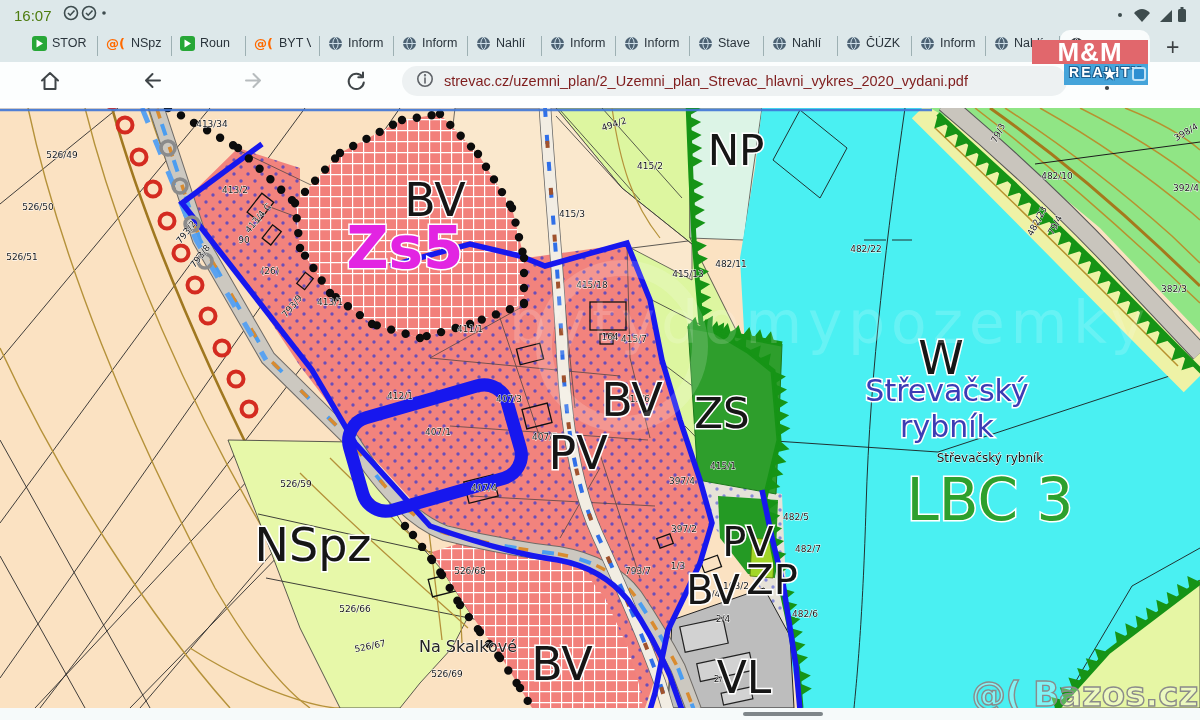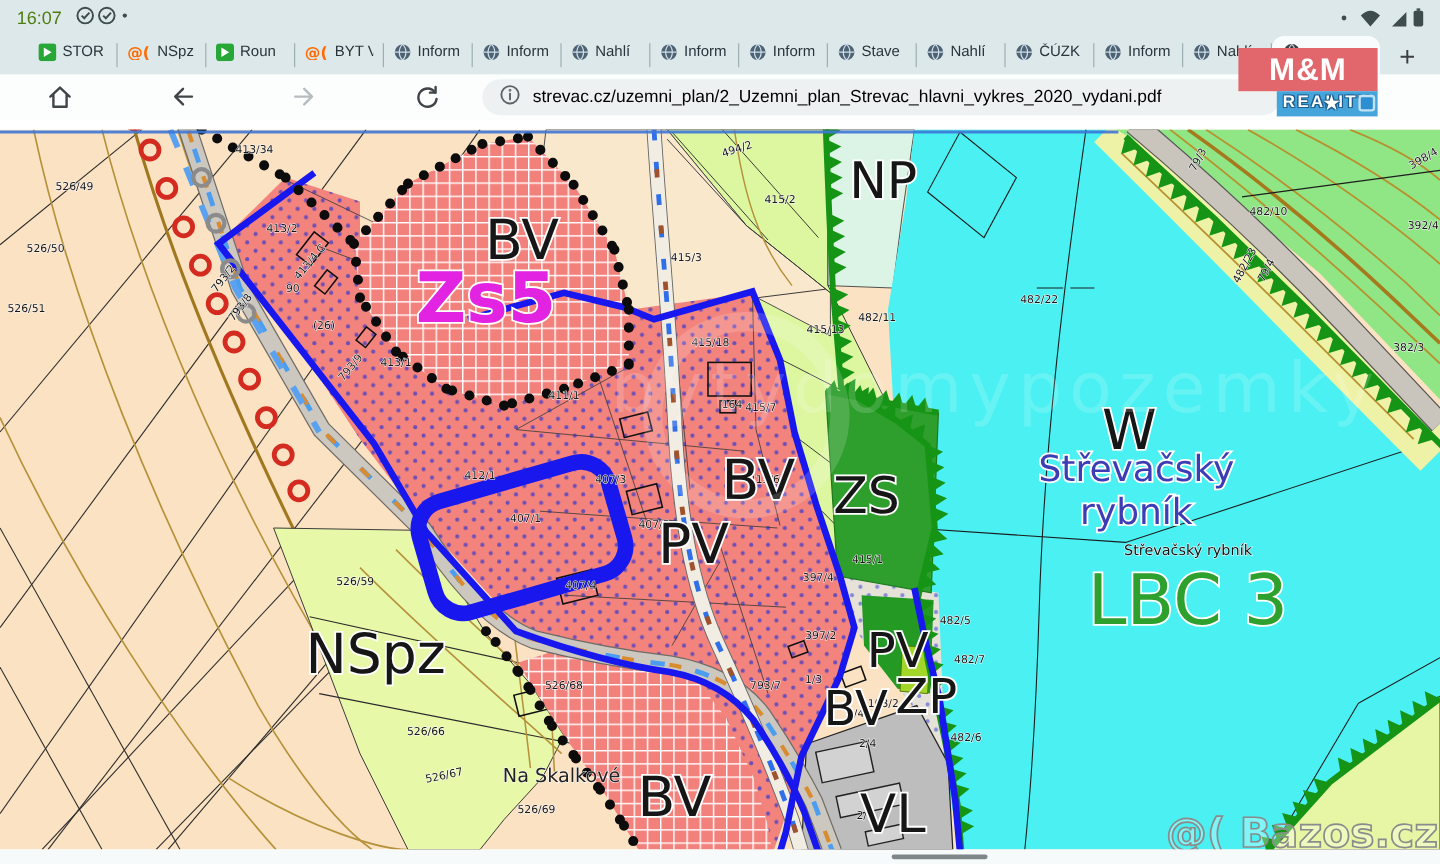--- a/index.html
+++ b/index.html
@@ -23,25 +23,25 @@
   .tab-active .ttl { font-size:13px; color:#202124; flex:1; }
   .tab-active .cls { font-size:14px; color:#5f6368; cursor:pointer; }
   .newtab { font-size:23px; color:#3c4043; margin-left:16px; line-height:30px; cursor:pointer;}
   
   .toolbar { height:38px; background:#fcfefe; display:flex; align-items:center;
     padding:0 0 0 38px; }
   .tbicon { margin-right:78px; display:flex; cursor:pointer; }
   .tbicon.reload { margin-right:34px; }
   .urlpill { flex:0 0 665px; height:30px; background:#edf1f2; border-radius:15px;
     display:flex; align-items:center; padding:0 14px; gap:10px; overflow:hidden; cursor:text;}
-  .urlpill .url { font-size:14.5px; color:#000000; white-space:nowrap; overflow:hidden; }
+  .urlpill .url { font-size:14.5px; color:#7f1d1d; white-space:nowrap; overflow:hidden; }
   .menu3 { margin-left:30px; display:flex; cursor:pointer; }
   
   .mmlogo { position:absolute; left:1032px; top:40px; width:116px; height:57px; z-index:60; }
-  .mm-top { height:36px; background:#e1676c; color:#fff; display:flex; align-items:center;
+  .mm-top { height:24px; background:#e1676c; color:#fff; display:flex; align-items:center;
     justify-content:center; font-weight:bold; font-size:26px; letter-spacing:1px; }
   .mm-bot { position:relative; height:21px; background:#45a4da; color:#fff; display:flex;
     align-items:flex-start; justify-content:center; font-weight:bold; font-size:14px;
     letter-spacing:2px; text-shadow:1px 1px 0 #1d5e8f,-1px 1px 0 #1d5e8f,1px -1px 0 #1d5e8f,-1px -1px 0 #1d5e8f;margin-left:32px; }
   .mm-star { position:absolute; left:50%; top:1px; transform:translateX(-20%);
     font-size:15px; color:#fff; text-shadow:1px 1px 0 #1d5e8f,-1px 1px 0 #1d5e8f,1px -1px 0 #1d5e8f,-1px -1px 0 #1d5e8f; }
   .mm-box { position:absolute; right:2px; top:3px; width:14px; height:14px; background:#2d8fd1;
     border:2px solid #bfe2f6; border-radius:3px; }
   
   .pagegap { height:8px; background:#fff; }

